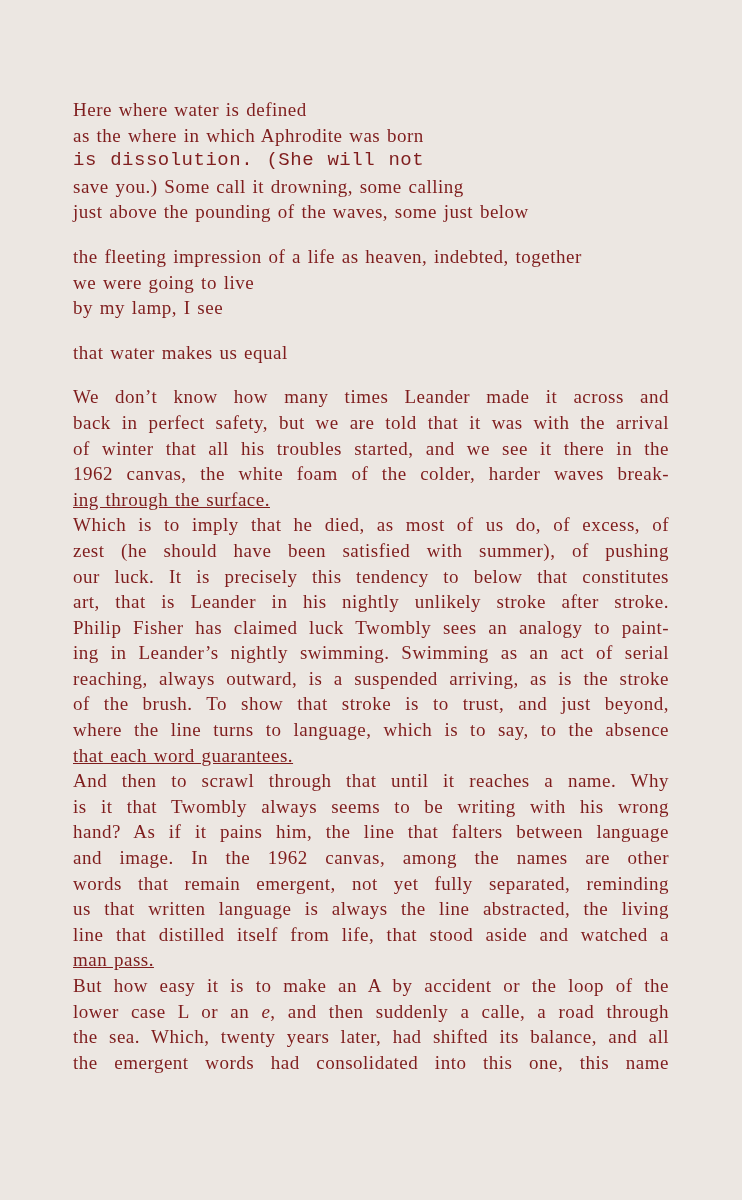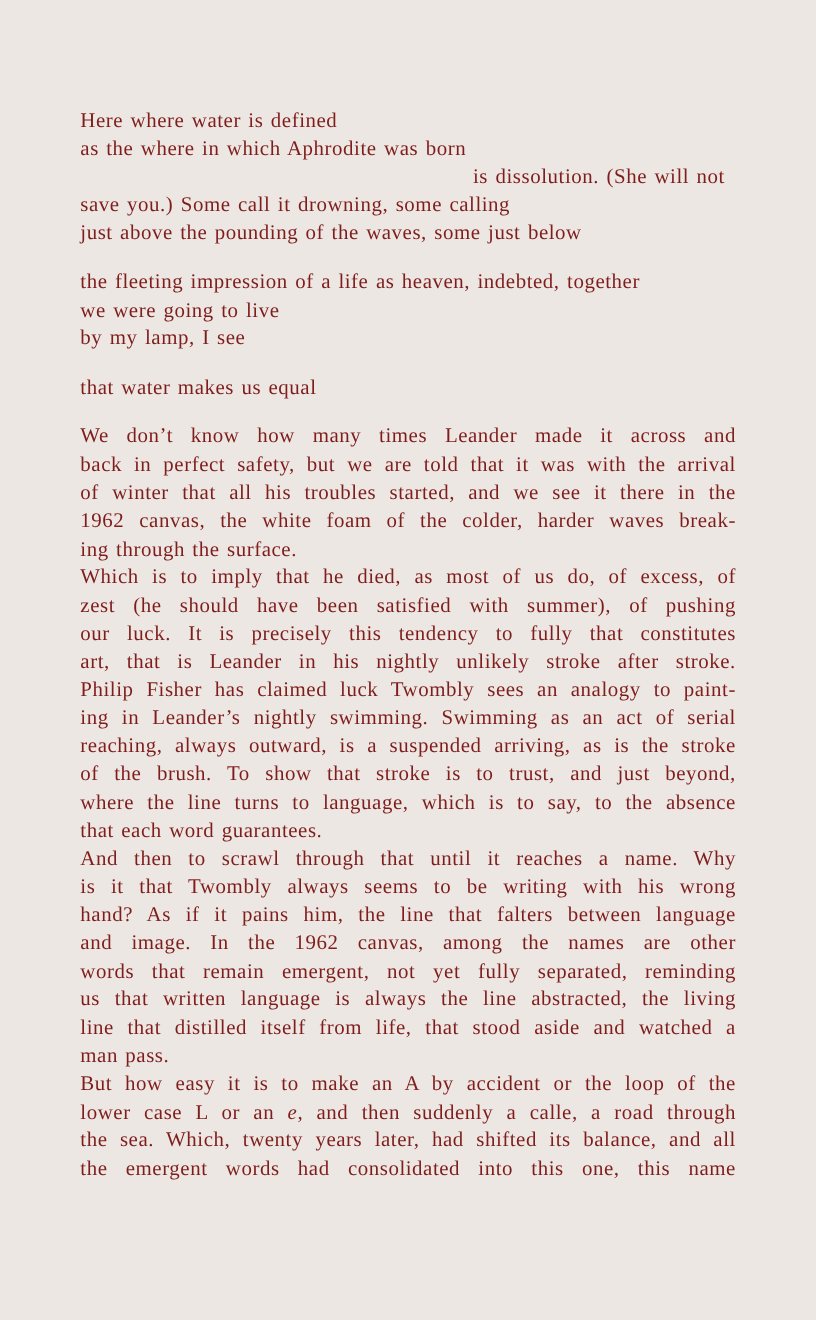--- a/index.html
+++ b/index.html
@@ -31,31 +31,32 @@
     width: 596px;
   }
   .stanza {
     margin-bottom: 19px;
   }
   .poem-line {
     text-align: left;
     white-space: nowrap;
   }
   .poem-line.indent {
-    margin-left: 357px;
+    font-family: Liberation Mono, monospace;
   }
   .prose {
     margin-top: 19px;
   }
   .prose-line {
     text-align: justify;
     text-align-last: justify;
   }
   .prose-line.para-end {
     text-align-last: left;
+    text-decoration: underline;
   }
   .prose-line em {
     font-style: italic;
     letter-spacing: 0.5px;
   }
 </style>
 </head>
 <body style="background: rgb(236, 231, 226);">
 
 <div class="page" style="background: rgb(236, 231, 226); color: #7f1d1d;">
@@ -81,21 +82,21 @@
         <div>
           <div class="prose-line">We don’t know how many times Leander made it across and</div>
           <div class="prose-line">back in perfect safety, but we are told that it was with the arrival</div>
           <div class="prose-line">of winter that all his troubles started, and we see it there in the</div>
           <div class="prose-line">1962 canvas, the white foam of the colder, harder waves break-</div>
           <div class="prose-line para-end">ing through the surface.</div>
         </div>
         <div>
           <div class="prose-line">Which is to imply that he died, as most of us do, of excess, of</div>
           <div class="prose-line">zest (he should have been satisfied with summer), of pushing</div>
-          <div class="prose-line">our luck. It is precisely this tendency to fully that constitutes</div>
+          <div class="prose-line">our luck. It is precisely this tendency to below that constitutes</div>
           <div class="prose-line">art, that is Leander in his nightly unlikely stroke after stroke.</div>
           <div class="prose-line">Philip Fisher has claimed luck Twombly sees an analogy to paint-</div>
           <div class="prose-line">ing in Leander’s nightly swimming. Swimming as an act of serial</div>
           <div class="prose-line">reaching, always outward, is a suspended arriving, as is the stroke</div>
           <div class="prose-line">of the brush. To show that stroke is to trust, and just beyond,</div>
           <div class="prose-line">where the line turns to language, which is to say, to the absence</div>
           <div class="prose-line para-end">that each word guarantees.</div>
         </div>
         <div>
           <div class="prose-line">And then to scrawl through that until it reaches a name. Why</div>

